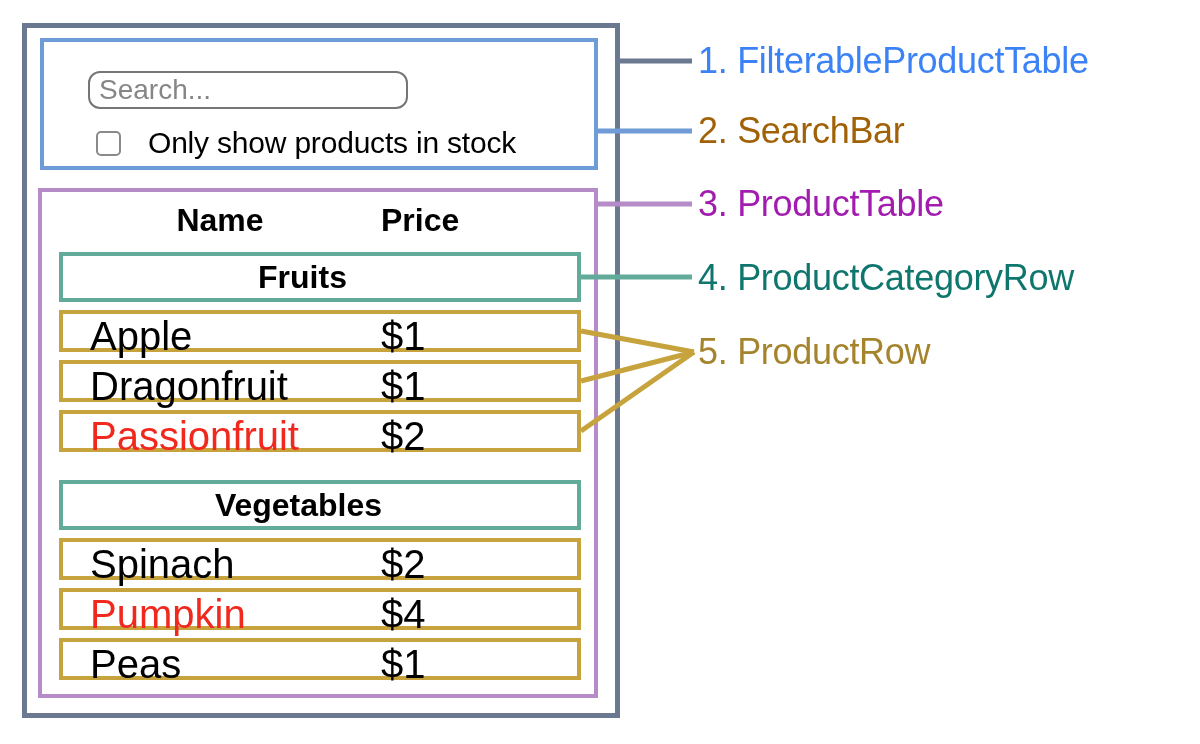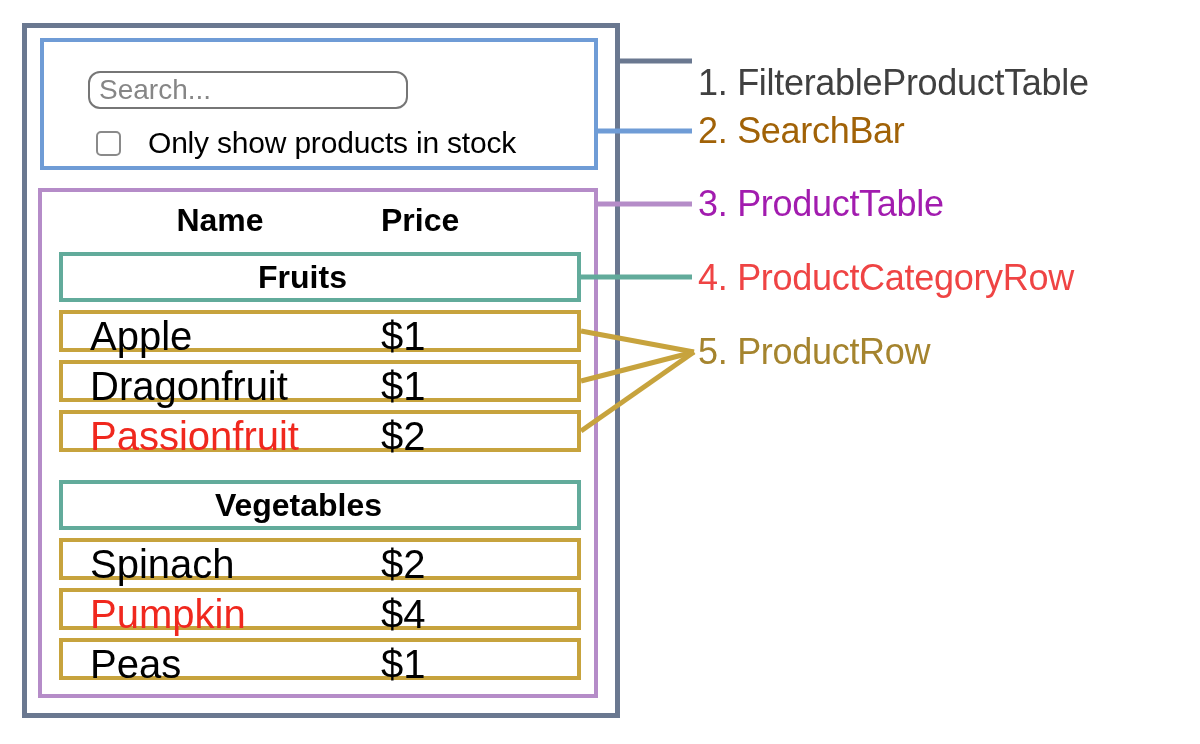--- a/index.html
+++ b/index.html
@@ -132,19 +132,19 @@
   <svg class="connectors" viewBox="0 0 1200 744" xmlns="http://www.w3.org/2000/svg">
     <line x1="617" y1="61" x2="692" y2="61" stroke-width="5" stroke="#6a7890"></line>
     <line x1="596" y1="131" x2="692" y2="131" stroke-width="5" stroke="#6f9cd6"></line>
     <line x1="596" y1="204" x2="692" y2="204" stroke-width="5" stroke="#b58cc8"></line>
     <line x1="581" y1="277" x2="692" y2="277" stroke-width="5" stroke="#62ab9b"></line>
     <line x1="581" y1="331" x2="694" y2="352" stroke-width="5" stroke="#c7a33d"></line>
     <line x1="581" y1="381" x2="694" y2="352" stroke-width="5" stroke="#c7a33d"></line>
     <line x1="581" y1="431" x2="694" y2="352" stroke-width="5" stroke="#c7a33d"></line>
   </svg>
 
-  <div class="legend-item l1" style="color: #404040; margin-top: 22px;">1. FilterableProductTable</div>
+  <div class="legend-item l1" style="color: #3b82f6;">1. FilterableProductTable</div>
   <div class="legend-item l2" style="color: #a16207;">2. SearchBar</div>
   <div class="legend-item l3" style="color: #a21caf;">3. ProductTable</div>
-  <div class="legend-item l4" style="color: #ef4444;">4. ProductCategoryRow</div>
+  <div class="legend-item l4" style="color: #0f766e;">4. ProductCategoryRow</div>
   <div class="legend-item l5" style="color: rgb(165, 132, 46);">5. ProductRow</div>
 
 </div>
 
 </body></html>

